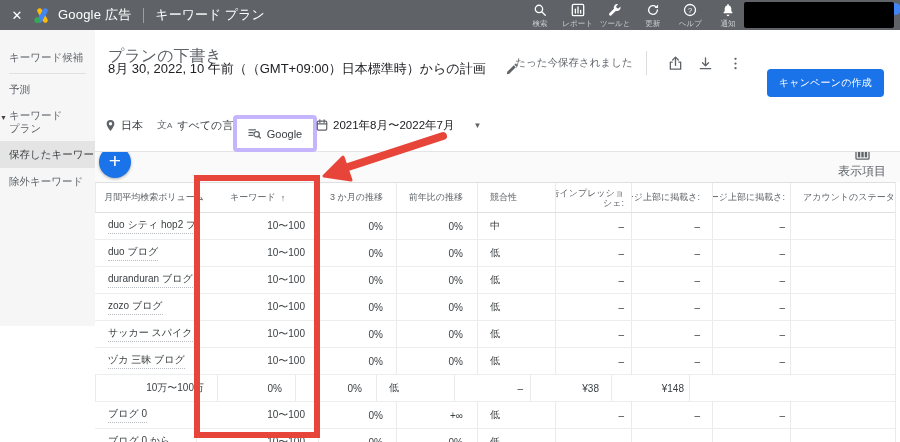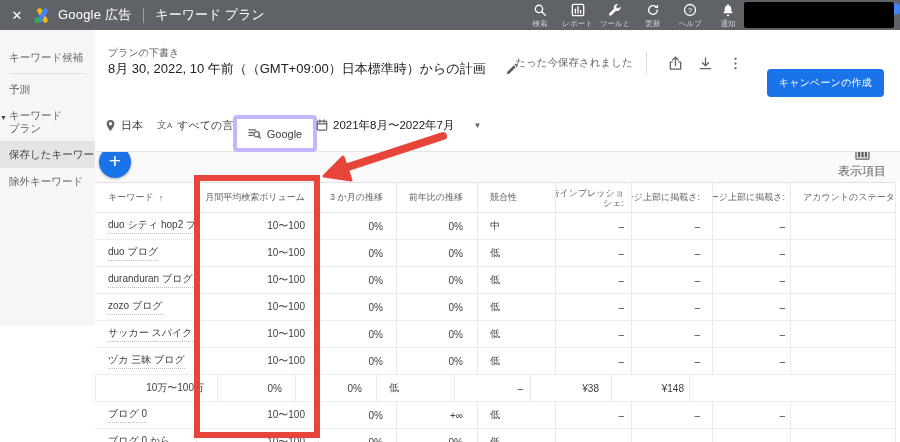--- a/index.html
+++ b/index.html
@@ -26,21 +26,21 @@
 
   
   .sidebar{position:absolute;left:0;top:30px;width:95px;height:296px;background:#f6f6f6;z-index:10;}
   .side-item{padding:7px 4px 7px 9px;font-size:10.5px;color:#5f6368;line-height:13px;cursor:pointer;white-space:nowrap;overflow:hidden;}
   .side-divider{height:1px;background:#e1e1e1;margin:2px 9px 2px 9px;}
   .side-parent{position:relative;padding:6px 4px 6px 9px;font-size:10.5px;color:#5f6368;line-height:13px;width:66px;white-space:normal;cursor:pointer;}
   .side-caret{position:absolute;left:0px;top:8px;font-size:7px;color:#444;}
   .side-item.selected{background:#e4e4e5;color:#3c4043;}
 
   
-  .draft-label{position:absolute;left:108px;top:46px;font-size:10px;color:#5f6368;z-index:5;}
+  .draft-label{position:absolute;left:108px;top:46px;font-size:16px;color:#5f6368;z-index:5;}
   .plan-title-row{position:absolute;left:108px;top:60px;display:flex;align-items:center;gap:20px;z-index:5;}
   .plan-title{font-size:13px;color:#202124;}
   .edit-pencil svg{width:12px;height:12px;display:block;}
 
   .plan-actions{position:absolute;right:16px;top:48px;height:30px;display:flex;align-items:center;z-index:5;}
   .saved-status{font-size:10.5px;color:#5f6368;margin-right:13px;}
   .pa-sep{width:1px;height:24px;background:#dadce0;margin-right:14px;}
   .pa-icon{width:30px;height:30px;display:flex;align-items:center;justify-content:center;cursor:pointer;}
   .pa-icon svg{width:15px;height:15px;}
   .create-btn{margin-left:16px;height:28px;background:var(--accent);color:#fff;border:none;border-radius:4px;font-size:10px;padding:0 12px;cursor:pointer;font-family:inherit;letter-spacing:.2px;margin-top:40px;}
@@ -250,25 +250,25 @@
       <rect x="3" y="2.8" width="2.6" height="8.4" fill="#5f6368"></rect>
       <rect x="6.7" y="2.8" width="2.6" height="8.4" fill="#5f6368"></rect>
       <rect x="10.4" y="2.8" width="2.6" height="8.4" fill="#5f6368"></rect>
     </svg>
     <span class="cols-label">表示項目</span>
   </div>
 </div>
 
 <div class="table">
   <div class="thead">
+    <div class="th c1 num">月間平均検索ボリューム</div>
     <div class="th c0">
       <span>キーワード</span>
       <span class="sort">↑</span>
     </div>
-    <div class="th c1 num">月間平均検索ボリューム</div>
     <div class="th c2 num">3 か月の推移</div>
     <div class="th c3 num">前年比の推移</div>
     <div class="th c4">競合性</div>
     <div class="th c5">
       <span>広告インプレッショ</span>
       <span>シェ:</span>
     </div>
     <div class="th c6 num">ページ上部に掲載さ:</div>
     <div class="th c7 num">ページ上部に掲載さ:</div>
     <div class="th c8">アカウントのステータス</div>

